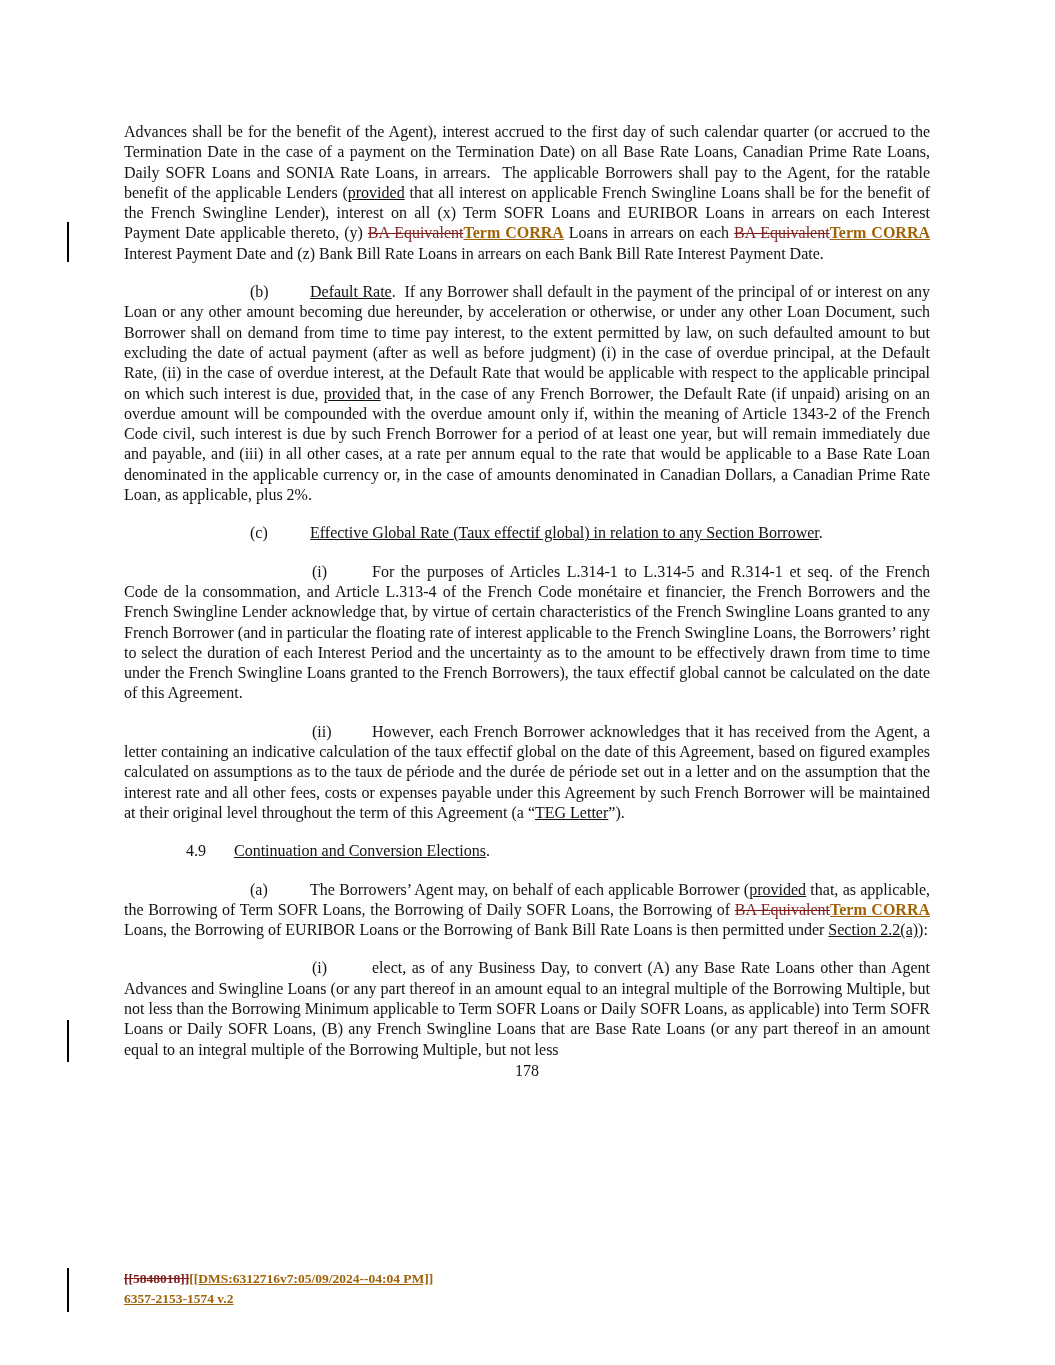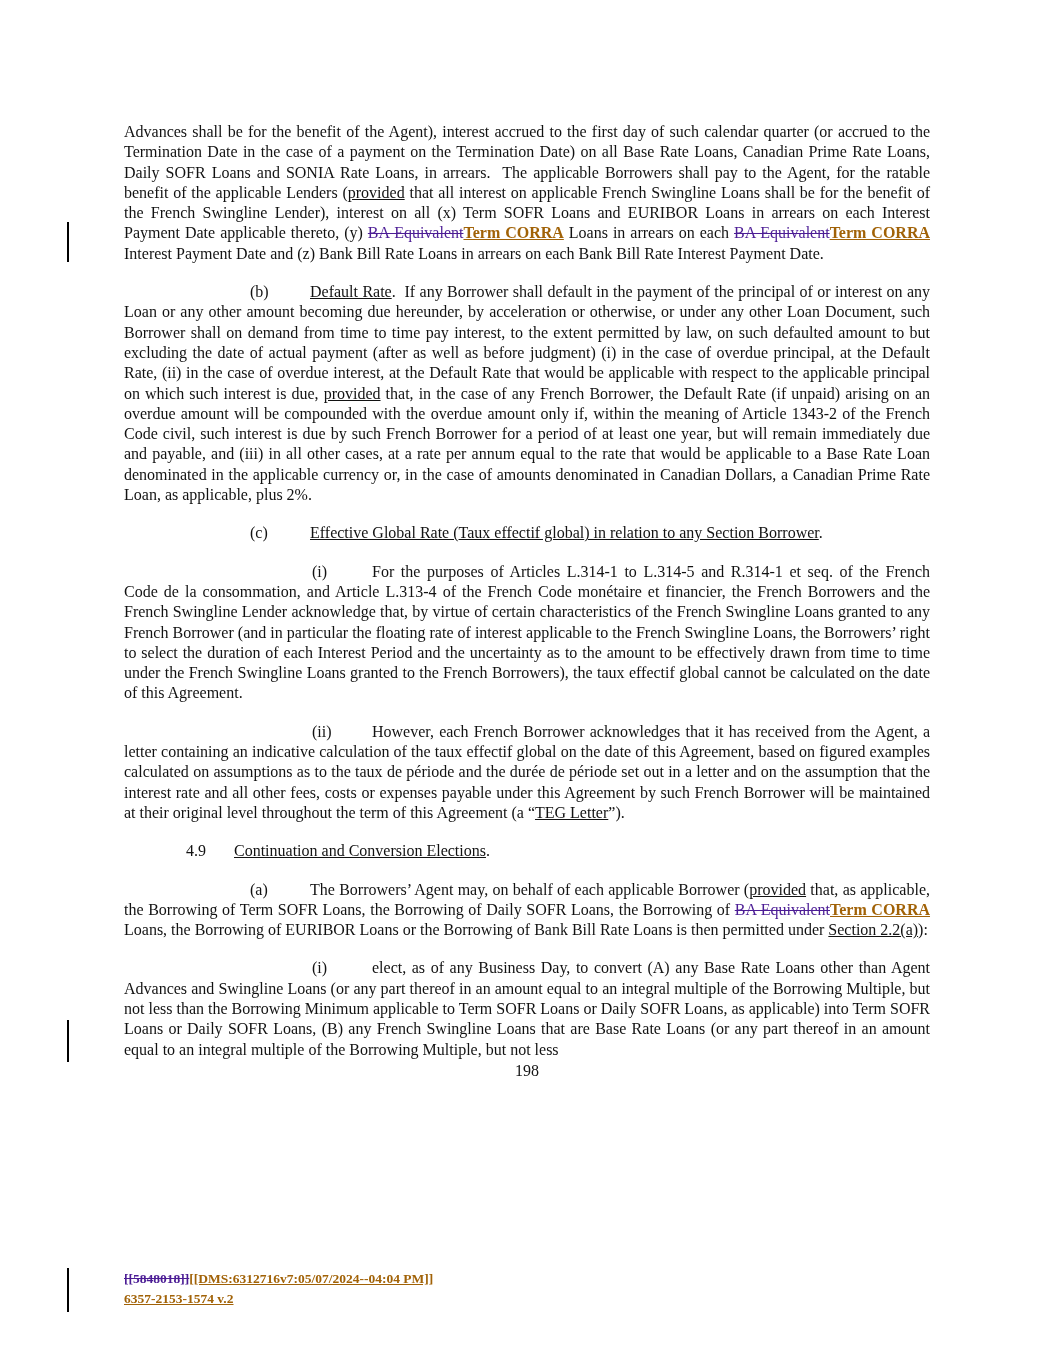--- a/index.html
+++ b/index.html
@@ -14,21 +14,21 @@
   .content{position:absolute;left:124px;top:122px;width:806px;}
   p.para{margin:18px 0 0 0;text-align:justify;}
   p.para.first{margin-top:0;}
   .ind-1{text-indent:126px;}
   .ind-2{text-indent:188px;}
   .ind-sec{text-indent:62px;}
   .marker{display:inline-block;width:60px;text-indent:0;}
   .ind-sec .marker{width:48px;}
   .ul{text-decoration:underline;}
   .it{}
-  .rdel{color:#4c1d95;text-decoration:line-through;}
+  .rdel{color:#7f1d1d;text-decoration:line-through;}
   .bins{color:#a16207;font-weight:bold;text-decoration:underline;}
   .pagenum{text-align:center;margin-top:1px;}
   .footer{
     position:absolute;left:124px;top:1269px;
     font-size:13.5px;font-weight:bold;line-height:20px;
     text-align:left;
   }
   .change-bar{position:absolute;left:67px;width:2px;background:#000;}
   #change-bar-1{top:222px;height:40px;}
   #change-bar-2{top:1020px;height:42px;}
@@ -45,21 +45,21 @@
 
   <div class="content">
     <p class="para first"><span>Advances shall be for the benefit of the Agent), interest accrued to the first day of such calendar quarter (or accrued to the Termination Date in the case of a payment on the Termination Date) on all Base Rate Loans, Canadian Prime Rate Loans, Daily SOFR Loans and SONIA Rate Loans, in arrears.&nbsp; The applicable Borrowers shall pay to the Agent, for the ratable benefit of the applicable Lenders (</span><span class="ul">provided</span><span> that all interest on applicable French Swingline Loans shall be for the benefit of the French Swingline Lender), interest on all (x) Term SOFR Loans and EURIBOR Loans in arrears on each Interest Payment Date applicable thereto, (y) </span><span class="rdel">BA Equivalent</span><span class="bins">Term CORRA</span><span> Loans in arrears on each </span><span class="rdel">BA Equivalent</span><span class="bins">Term CORRA</span><span> Interest Payment Date and (z) Bank Bill Rate Loans in arrears on each Bank Bill Rate Interest Payment Date.</span></p>
     <p class="para ind-1"><span class="marker">(b)</span><span class="ul">Default Rate</span><span>.&nbsp; If any Borrower shall default in the payment of the principal of or interest on any Loan or any other amount becoming due hereunder, by acceleration or otherwise, or under any other Loan Document, such Borrower shall on demand from time to time pay interest, to the extent permitted by law, on such defaulted amount to but excluding the date of actual payment (after as well as before judgment) (i) in the case of overdue principal, at the Default Rate, (ii) in the case of overdue interest, at the Default Rate that would be applicable with respect to the applicable principal on which such interest is due, </span><span class="ul">provided</span><span> that, in the case of any French Borrower, the Default Rate (if unpaid) arising on an overdue amount will be compounded with the overdue amount only if, within the meaning of Article 1343-2 of the French </span><span class="it">Code civil</span><span>, such interest is due by such French Borrower for a period of at least one year, but will remain immediately due and payable, and (iii) in all other cases, at a rate per annum equal to the rate that would be applicable to a Base Rate Loan denominated in the applicable currency or, in the case of amounts denominated in Canadian Dollars, a Canadian Prime Rate Loan, as applicable, plus 2%.</span></p>
     <p class="para ind-1"><span class="marker">(c)</span><span class="ul">Effective Global Rate (</span><span class="ul it">Taux effectif global</span><span class="ul">) in relation to any Section Borrower</span><span>.</span></p>
     <p class="para ind-2"><span class="marker">(i)</span><span>For the purposes of Articles L.314-1 to L.314-5 and R.314-1 et seq. of the French </span><span class="it">Code de la consommation</span><span>, and Article L.313-4 of the French </span><span class="it">Code monétaire et financier</span><span>, the French Borrowers and the French Swingline Lender acknowledge that, by virtue of certain characteristics of the French Swingline Loans granted to any French Borrower (and in particular the floating rate of interest applicable to the French Swingline Loans, the Borrowers’ right to select the duration of each Interest Period and the uncertainty as to the amount to be effectively drawn from time to time under the French Swingline Loans granted to the French Borrowers), the </span><span class="it">taux effectif global</span><span> cannot be calculated on the date of this Agreement.</span></p>
     <p class="para ind-2"><span class="marker">(ii)</span><span>However, each French Borrower acknowledges that it has received from the Agent, a letter containing an indicative calculation of the </span><span class="it">taux effectif global</span><span> on the date of this Agreement, based on figured examples calculated on assumptions as to the </span><span class="it">taux de période</span><span> and the </span><span class="it">durée de période</span><span> set out in a letter and on the assumption that the interest rate and all other fees, costs or expenses payable under this Agreement by such French Borrower will be maintained at their original level throughout the term of this Agreement (a “</span><span class="ul">TEG Letter</span><span>”).</span></p>
     <p class="para ind-sec"><span class="marker">4.9</span><span class="ul">Continuation and Conversion Elections</span><span>.</span></p>
     <p class="para ind-1"><span class="marker">(a)</span><span>The Borrowers’ Agent may, on behalf of each applicable Borrower (</span><span class="ul">provided</span><span> that, as applicable, the Borrowing of Term SOFR Loans, the Borrowing of Daily SOFR Loans, the Borrowing of </span><span class="rdel">BA Equivalent</span><span class="bins">Term CORRA</span><span> Loans, the Borrowing of EURIBOR Loans or the Borrowing of Bank Bill Rate Loans is then permitted under </span><span class="ul">Section 2.2(a)</span><span>):</span></p>
     <p class="para ind-2"><span class="marker">(i)</span><span>elect, as of any Business Day, to convert (A) any Base Rate Loans other than Agent Advances and Swingline Loans (or any part thereof in an amount equal to an integral multiple of the Borrowing Multiple, but not less than the Borrowing Minimum applicable to Term SOFR Loans or Daily SOFR Loans, as applicable) into Term SOFR Loans or Daily SOFR Loans, (B) any French Swingline Loans that are Base Rate Loans (or any part thereof in an amount equal to an integral multiple of the Borrowing Multiple, but not less</span></p>
-    <div class="pagenum">198</div>
+    <div class="pagenum">178</div>
   </div>
 
   <div class="footer">
-    <div><span class="rdel">[[5848018]]</span><span class="bins">[[DMS:6312716v7:05/07/2024--04:04 PM]]</span></div>
+    <div><span class="rdel">[[5848018]]</span><span class="bins">[[DMS:6312716v7:05/09/2024--04:04 PM]]</span></div>
     <div><span class="bins">6357-2153-1574 v.2</span></div>
   </div>
 
 </div>
 
 </body></html>

